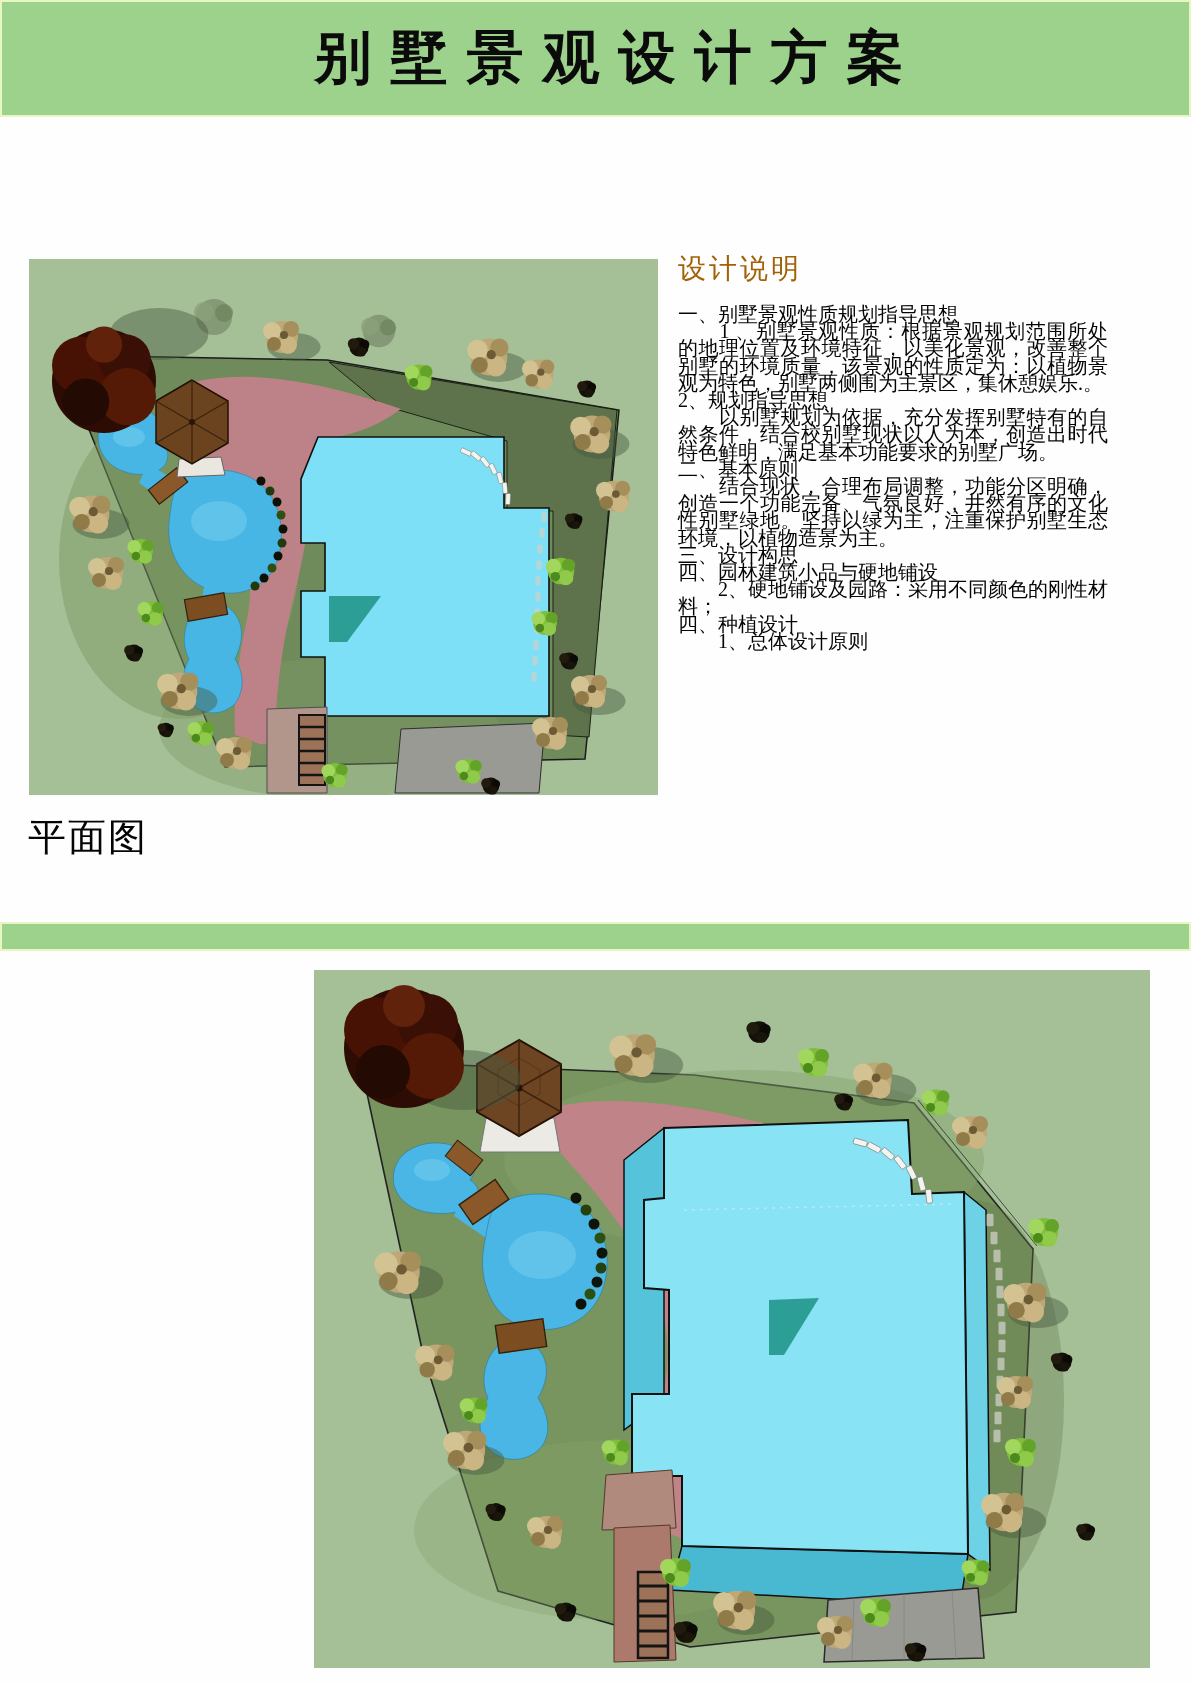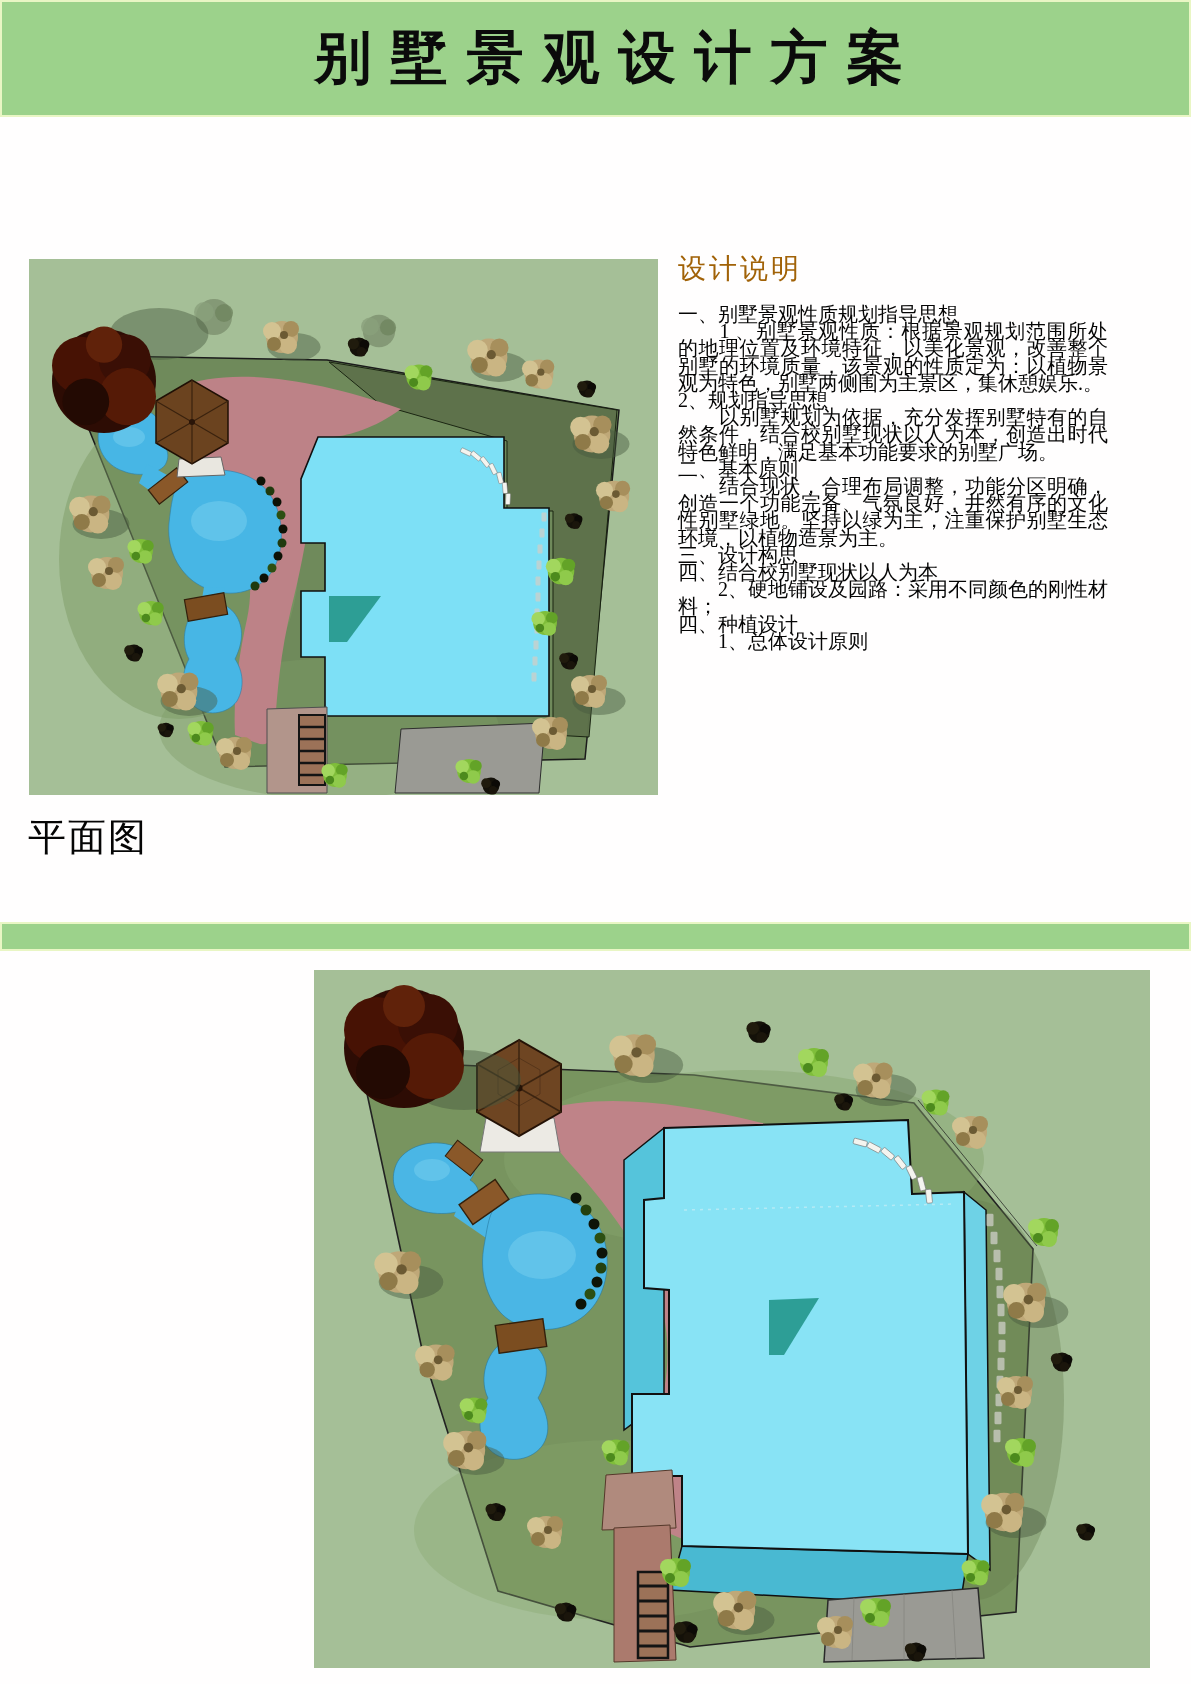--- a/index.html
+++ b/index.html
@@ -236,21 +236,21 @@
   <section class="notes">
     <h2>设计说明</h2>
     <div class="notes-body">
         <p>一、别墅景观性质规划指导思想</p>
         <p>　　1 、别墅景观性质：根据景观规划范围所处的地理位置及环境特征，以美化景观，改善整个别墅的环境质量，该景观的性质定为：以植物景观为特色，别墅两侧围为主景区，集休憩娱乐.。</p>
         <p>2、规划指导思想</p>
         <p>　　以别墅规划为依据，充分发挥别墅特有的自然条件，结合校别墅现状以人为本，创造出时代特色鲜明，满足基本功能要求的别墅广场。</p>
         <p>二、基本原则</p>
         <p>　　结合现状，合理布局调整，功能分区明确，创造一个功能完备、气氛良好，井然有序的文化性别墅绿地。坚持以绿为主，注重保护别墅生态环境，以植物造景为主。</p>
         <p>三、设计构思</p>
-        <p>四、结合校别墅现状以人为本</p>
+        <p>四、园林建筑小品与硬地铺设</p>
         <p>　　2、硬地铺设及园路：采用不同颜色的刚性材料；</p>
         <p>四、种植设计</p>
         <p>　　1、总体设计原则</p>
       </div>
   </section>
 
   <div class="fig-label label-plan">平面图</div>
 
   <div class="divider"></div>
 

